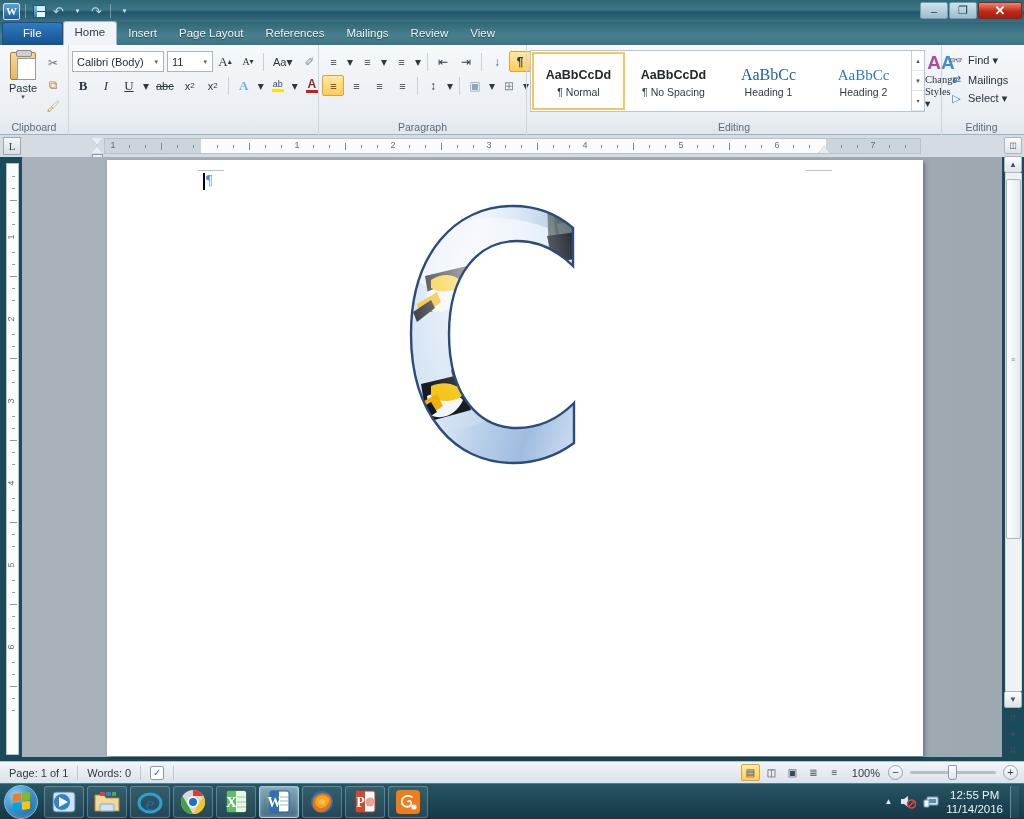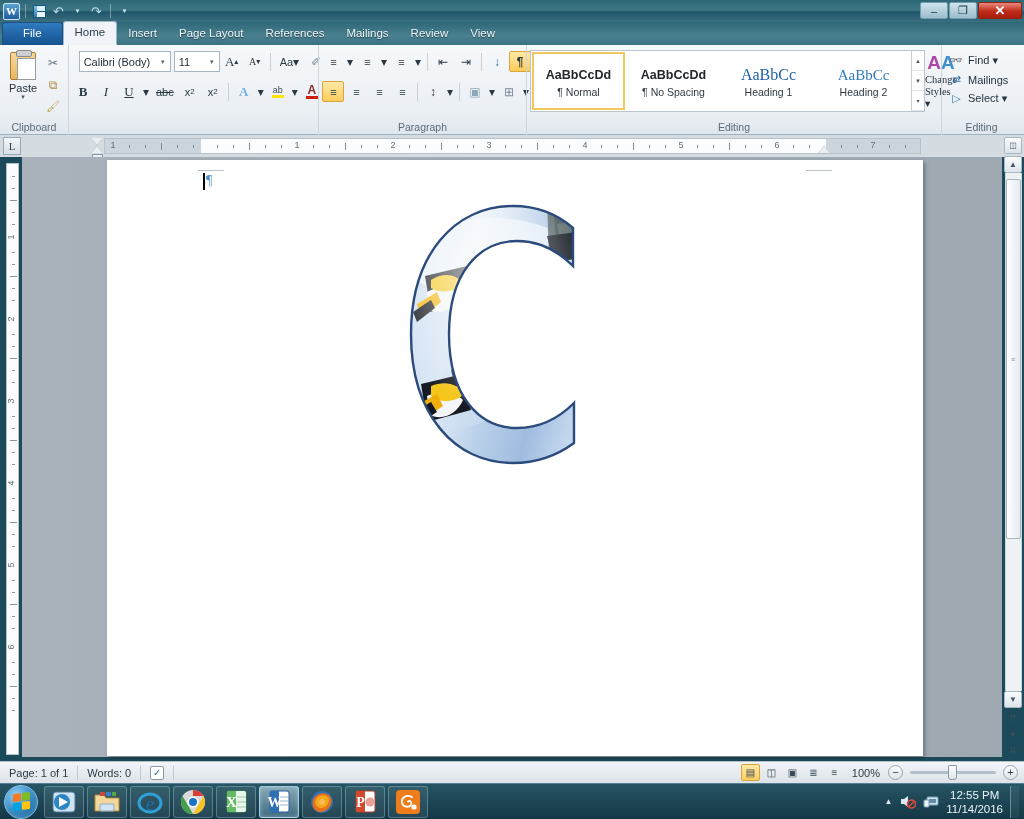--- a/index.html
+++ b/index.html
@@ -114,21 +114,21 @@
   .clipboard-ico::after{
     content:''; position:absolute; left:6px; top:5px; width:17px; height:20px;
     background:#fff; border:1px solid #9a9a9a;
   }
   .paste-label { font-size: 11px; margin-top: 2px; }
   .mini-caret { font-size: 7px; color: #4a5a66; line-height: 6px; }
   .clip-small { display: flex; flex-direction: column; gap: 3px; padding-top: 4px; }
   .clip-small-btn { width: 20px; height: 19px; display:flex; align-items:center; justify-content:center; font-size:12px; }
 
   
-  .font-group-rows { display: flex; flex-direction: column; gap: 9px; padding-top: 2px; align-items: center; }
+  .font-group-rows { display: flex; flex-direction: column; gap: 3px; padding-top: 2px; }
   .rbrow { display: flex; align-items: center; gap: 1px; }
   .combo {
     height: 21px; border: 1px solid #a8b6c2; background: #fff; display: flex; align-items: center;
     padding: 0 2px 0 4px; font-size: 11px; color: #1d2a33;
   }
   .combo .val { flex: 1; }
   .combo .cb-caret { font-size: 7px; color: #55646f; padding: 0 3px; }
   .rb {
     min-width: 22px; height: 21px; padding: 0 3px; display: flex; align-items: center;
     justify-content: center; font-size: 12px; color: #2a3942; border: 1px solid transparent;

